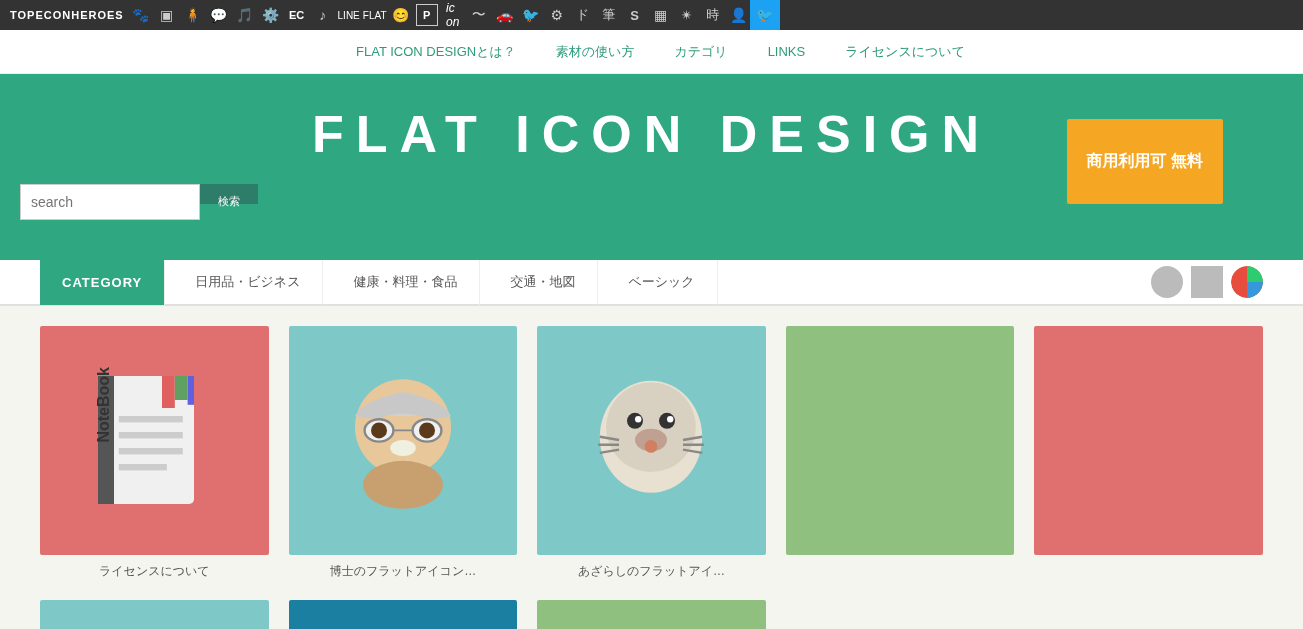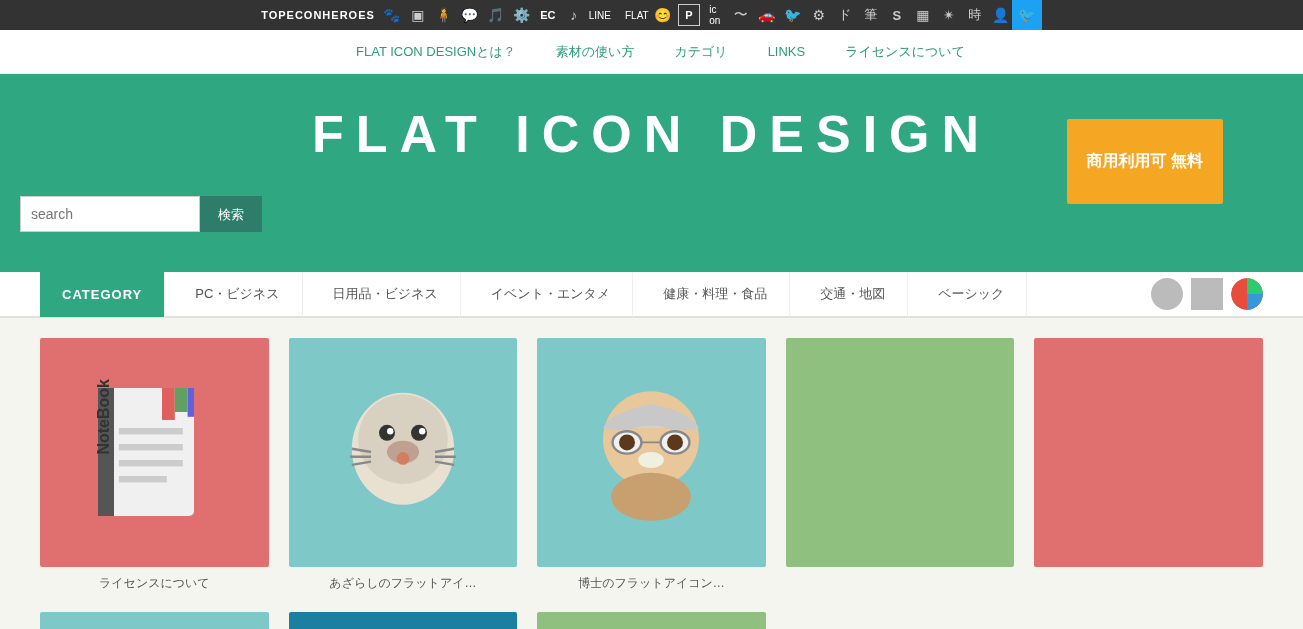--- a/index.html
+++ b/index.html
@@ -5,21 +5,21 @@
     * { margin: 0; padding: 0; box-sizing: border-box; }
     body { font-family: 'Arial', sans-serif; background: #f5f5f0; width: 1303px; }
 
     
     .top-bar {
       background: #333;
       height: 30px;
       display: flex;
       align-items: center;
       padding: 0 10px;
-      justify-content: center;
+      justify-content: flex-start;
     }
     .top-bar-left {
       display: flex;
       align-items: center;
       gap: 6px;
     }
     .site-logo {
       color: white;
       font-size: 11px;
       font-weight: bold;
@@ -74,21 +74,21 @@
       padding: 30px 20px 20px;
       text-align: center;
       position: relative;
     }
     .hero-title {
       font-size: 52px;
       font-weight: 900;
       color: white;
       letter-spacing: 12px;
       text-transform: uppercase;
-      margin-bottom: 32px;
+      margin-bottom: 20px;
     }
     .hero-cta {
       position: absolute;
       right: 80px;
       top: 45px;
       background: #f5a623;
       color: white;
       padding: 32px 20px;
       font-size: 16px;
       font-weight: bold;
@@ -107,22 +107,22 @@
       border: 1px solid #ccc;
       font-size: 14px;
       outline: none;
       color: #999;
     }
     .search-btn {
       background: #2e7d6b;
       color: white;
       border: none;
       padding: 10px 18px;
-      height: 36px;
-      font-size: 13px;
+      height: 20px;
+      font-size: 11px;
       cursor: pointer;
     }
 
     
     .category-bar {
       background: white;
       display: flex;
       align-items: center;
       padding: 0 40px;
       height: 46px;
@@ -280,24 +280,24 @@
 
       <span class="top-icon-item">🐾</span>
       <span class="top-icon-item">▣</span>
       <span class="top-icon-item">🧍</span>
       <span class="top-icon-item">💬</span>
       <span class="top-icon-item">🎵</span>
       <span class="top-icon-item">⚙️</span>
       <span class="top-icon-item" style="color:white;font-weight:bold;font-size:11px;">EC</span>
       <span class="top-icon-item">♪</span>
       <span class="top-icon-item" style="font-size:10px;color:white;">LINE</span>
-      <span class="top-icon-item" style="font-size:10px;color:white;margin-left:11px;">FLAT</span>
+      <span class="top-icon-item" style="font-size:10px;color:white;">FLAT</span>
       <span class="top-icon-item">😊</span>
       <span class="top-icon-item" style="font-size:11px;font-weight:bold;color:white;border:1px solid #ccc;padding:1px 2px;">P</span>
-      <span class="top-icon-item" style="font-size:10px;color:white;">ic<br>on</span>
+      <span class="top-icon-item" style="font-size:12px;color:white;font-style:italic;">ic<br>on</span>
       <span class="top-icon-item">〜</span>
       <span class="top-icon-item">🚗</span>
       <span class="top-icon-item">🐦</span>
       <span class="top-icon-item">⚙</span>
       <span class="top-icon-item" style="font-size:13px;">ド</span>
       <span class="top-icon-item" style="font-size:13px;">筆</span>
       <span class="top-icon-item" style="font-size:13px;font-weight:bold;">S</span>
       <span class="top-icon-item">▦</span>
       <span class="top-icon-item">✴</span>
       <span class="top-icon-item" style="font-size:13px;">時</span>
@@ -321,23 +321,21 @@
   <button class="hero-cta">商用利用可 無料</button>
   <h1 class="hero-title">FLAT ICON DESIGN</h1>
   <div class="search-bar">
     <input class="search-input" type="text" placeholder="search" style="">
     <button class="search-btn">検索</button>
   </div>
 </div>
 
 <div class="category-bar">
   <div class="cat-item active">CATEGORY</div>
-  <div class="cat-item">PC・ビジネス</div>
   <div class="cat-item">日用品・ビジネス</div>
-  <div class="cat-item">イベント・エンタメ</div>
   <div class="cat-item">健康・料理・食品</div>
   <div class="cat-item">交通・地図</div>
   <div class="cat-item">ベーシック</div>
   <div class="cat-icons">
     <div class="cat-icon-circle"></div>
     <div class="cat-icon-square"></div>
     <div class="cat-icon-pie">
       <svg viewBox="0 0 32 32" width="32" height="32">
         <circle cx="16" cy="16" r="16" fill="#e74c3c"></circle>
         <path d="M16 16 L16 0 A16 16 0 0 1 32 16 Z" fill="#2ecc71"></path>
@@ -360,20 +358,38 @@
           <rect x="63" y="10" width="8" height="15" fill="#60a060"></rect>
           <rect x="71" y="10" width="4" height="18" fill="#6060e0"></rect>
           <rect x="28" y="35" width="40" height="4" fill="#ccc"></rect>
           <rect x="28" y="45" width="40" height="4" fill="#ccc"></rect>
           <rect x="28" y="55" width="40" height="4" fill="#ccc"></rect>
           <rect x="28" y="65" width="30" height="4" fill="#ccc"></rect>
           <text x="22" y="28" fill="#333" font-size="10" font-weight="bold" transform="rotate(-90,22,28)" text-anchor="middle">NoteBook</text>
         </svg>
       </div>
       <span class="icon-label">ライセンスについて</span>
+    </div>
+
+    <div class="icon-card">
+      <div class="icon-thumb thumb-professor">
+        <svg class="icon-svg" viewBox="0 0 100 100">
+          <circle cx="50" cy="42" r="30" fill="#e8c89a"></circle>
+          <ellipse cx="50" cy="78" rx="25" ry="15" fill="#c8a070"></ellipse>
+          <ellipse cx="35" cy="44" rx="9" ry="7" fill="#f0f0f0" stroke="#888" stroke-width="1.5"></ellipse>
+          <ellipse cx="65" cy="44" rx="9" ry="7" fill="#f0f0f0" stroke="#888" stroke-width="1.5"></ellipse>
+          <circle cx="35" cy="44" r="5" fill="#5a3a1a"></circle>
+          <circle cx="65" cy="44" r="5" fill="#5a3a1a"></circle>
+          <ellipse cx="50" cy="55" rx="8" ry="5" fill="#f0f0e0"></ellipse>
+          <path d="M20 35 Q50 10 80 35" fill="#d0d0d0"></path>
+          <path d="M20 35 Q30 38 40 35 Q50 32 60 35 Q70 38 80 35 Q75 25 50 20 Q25 25 20 35" fill="#c8c8c8"></path>
+          <line x1="44" y1="44" x2="56" y2="44" stroke="#888" stroke-width="1"></line>
+        </svg>
+      </div>
+      <span class="icon-label">博士のフラットアイコン…</span>
     </div>
 
     <div class="icon-card">
       <div class="icon-thumb thumb-seal">
         <svg class="icon-svg" viewBox="0 0 100 100">
           <ellipse cx="50" cy="48" rx="32" ry="35" fill="#e8e0d0"></ellipse>
           <circle cx="50" cy="42" r="28" fill="#d8d0c0"></circle>
           <circle cx="40" cy="38" r="5" fill="#333"></circle>
           <circle cx="60" cy="38" r="5" fill="#333"></circle>
           <circle cx="42" cy="37" r="2" fill="white"></circle>
@@ -384,38 +400,20 @@
           <line x1="30" y1="56" x2="18" y2="58" stroke="#888" stroke-width="1.5"></line>
           <line x1="70" y1="50" x2="82" y2="48" stroke="#888" stroke-width="1.5"></line>
           <line x1="70" y1="53" x2="83" y2="53" stroke="#888" stroke-width="1.5"></line>
           <line x1="70" y1="56" x2="82" y2="58" stroke="#888" stroke-width="1.5"></line>
           <circle cx="50" cy="54" r="4" fill="#d08060"></circle>
         </svg>
       </div>
       <span class="icon-label">あざらしのフラットアイ…</span>
     </div>
 
-    <div class="icon-card">
-      <div class="icon-thumb thumb-professor">
-        <svg class="icon-svg" viewBox="0 0 100 100">
-          <circle cx="50" cy="42" r="30" fill="#e8c89a"></circle>
-          <ellipse cx="50" cy="78" rx="25" ry="15" fill="#c8a070"></ellipse>
-          <ellipse cx="35" cy="44" rx="9" ry="7" fill="#f0f0f0" stroke="#888" stroke-width="1.5"></ellipse>
-          <ellipse cx="65" cy="44" rx="9" ry="7" fill="#f0f0f0" stroke="#888" stroke-width="1.5"></ellipse>
-          <circle cx="35" cy="44" r="5" fill="#5a3a1a"></circle>
-          <circle cx="65" cy="44" r="5" fill="#5a3a1a"></circle>
-          <ellipse cx="50" cy="55" rx="8" ry="5" fill="#f0f0e0"></ellipse>
-          <path d="M20 35 Q50 10 80 35" fill="#d0d0d0"></path>
-          <path d="M20 35 Q30 38 40 35 Q50 32 60 35 Q70 38 80 35 Q75 25 50 20 Q25 25 20 35" fill="#c8c8c8"></path>
-          <line x1="44" y1="44" x2="56" y2="44" stroke="#888" stroke-width="1"></line>
-        </svg>
-      </div>
-      <span class="icon-label">博士のフラットアイコン…</span>
-    </div>
-
 
     <div class="icon-card">
       <div class="icon-thumb thumb-hammer">
         
       </div>
 
     </div>
 
     <div class="icon-card">
       <div class="icon-thumb thumb-money">

